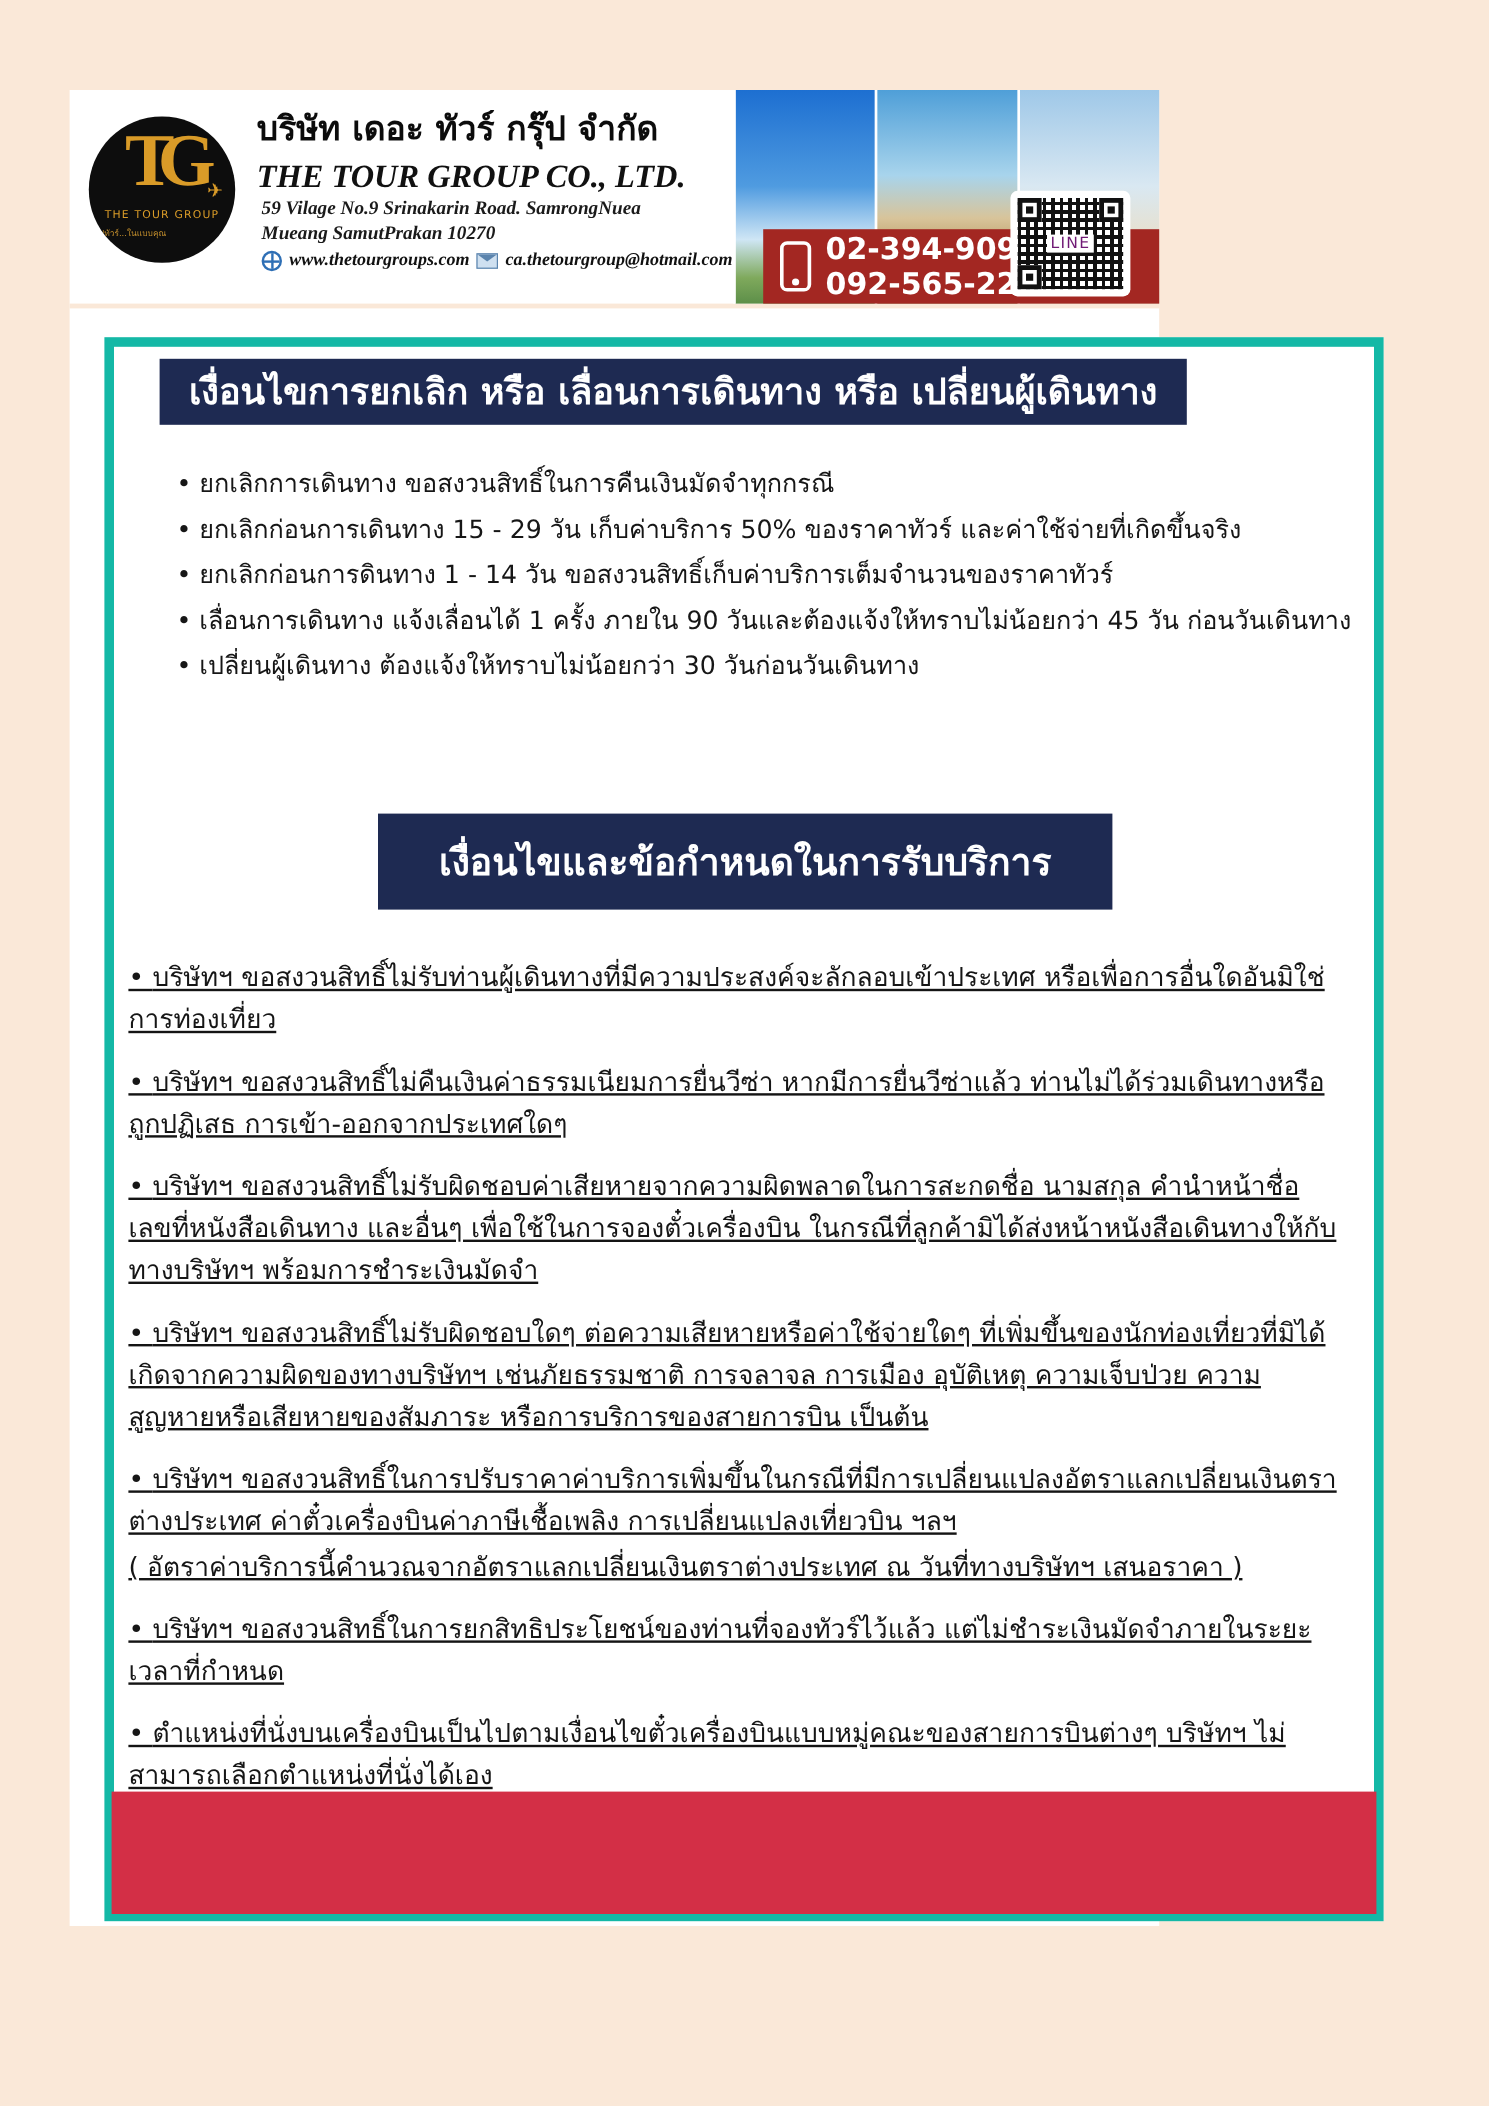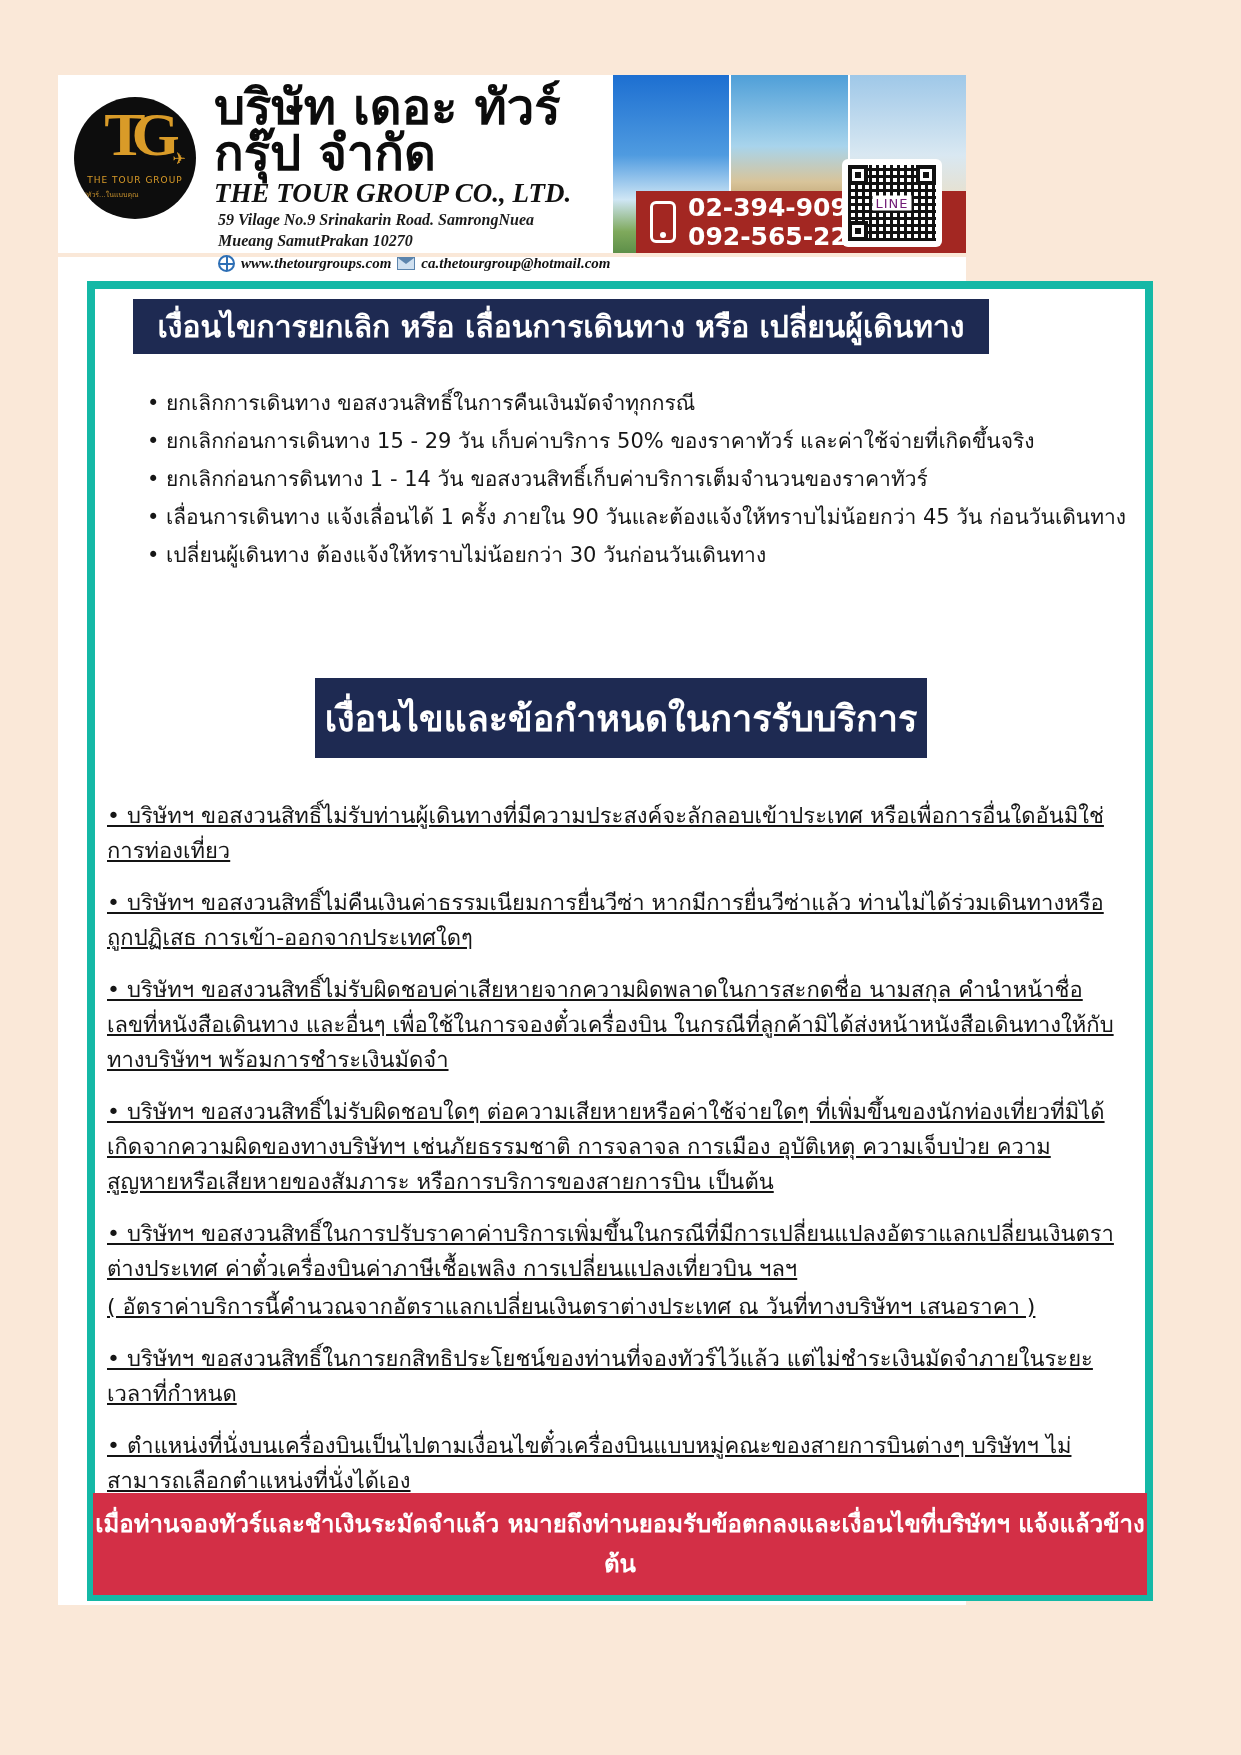--- a/index.html
+++ b/index.html
@@ -30,21 +30,21 @@
   .logo .plane { position:absolute; right:10px; top:52px; color:#d99b28; font-size:16px; }
   .logo .logo-label {
     position:absolute; top:78px; width:100%; text-align:center;
     color:#d99b28; font-size:9px; letter-spacing:1px;
   }
   .logo .logo-tagline {
     position:absolute; top:92px; width:100%; 
     color:#c8922d; font-size:7px;
   }
   .header-text { padding:2px 0 0 18px; }
-  .company-thai { font-size:49px; font-weight:bold; color:#0c0c0c; line-height:46px; }
+  .company-thai { font-size:28px; font-weight:bold; color:#0c0c0c; line-height:46px; }
   .company-eng {
     font-family:"Liberation Serif",serif; font-style:italic; font-weight:bold;
     font-size:27px; color:#111; line-height:32px;
   }
   .addr {
     font-family:"Liberation Serif",serif; font-style:italic; font-weight:bold;
     font-size:16px; color:#1a1a1a; line-height:21px; padding-left:4px;
   }
   .weblineRow { display:flex; align-items:center; gap:6px; margin-top:4px; padding-left:4px; }
   .globe {
@@ -107,21 +107,21 @@
   .bar1 {
     margin:10px auto 0 38px; width:856px; height:55px; background:#1e2a52;
     color:#fff; font-size:30px; font-weight:bold;
     display:flex; align-items:center; justify-content:center;
   }
   .s1-list { list-style:none; margin:30px 0 0 52px; }
   .s1-list li { font-size:21px; line-height:38px; color:#161616; }
   .s1-list li:before { content:"•  "; font-size:21px; }
   .bar2 {
     margin:104px 0 0 220px; width:612px; height:80px; background:#1e2a52;
-    color:#fff; font-size:36px; font-weight:bold;
+    color:#fff; font-size:31px; font-weight:bold;
     display:flex; align-items:center; justify-content:center;
   }
   .s2 { margin:40px 24px 0 12px;text-decoration:underline; }
   .s2 p { font-size:22px; line-height:35px; color:#161616; margin-bottom:17px; }
   .s2 p.bullet:before { content:"• "; }
   .s2 p.note { margin-top:-14px; }
   .footer-banner {
     position:absolute; left:-2px; right:-2px; bottom:-2px; height:102px;
     background:#d32f46; color:#fff; text-align:center;
     display:flex; flex-direction:column; justify-content:center;
@@ -198,17 +198,16 @@
       <p class="bullet">บริษัทฯ ขอสงวนสิทธิ์ไม่รับผิดชอบค่าเสียหายจากความผิดพลาดในการสะกดชื่อ นามสกุล คำนำหน้าชื่อ เลขที่หนังสือเดินทาง และอื่นๆ เพื่อใช้ในการจองตั๋วเครื่องบิน ในกรณีที่ลูกค้ามิได้ส่งหน้าหนังสือเดินทางให้กับทางบริษัทฯ พร้อมการชำระเงินมัดจำ</p>
       <p class="bullet">บริษัทฯ ขอสงวนสิทธิ์ไม่รับผิดชอบใดๆ  ต่อความเสียหายหรือค่าใช้จ่ายใดๆ ที่เพิ่มขึ้นของนักท่องเที่ยวที่มิได้เกิดจากความผิดของทางบริษัทฯ เช่นภัยธรรมชาติ การจลาจล การเมือง อุบัติเหตุ ความเจ็บป่วย ความสูญหายหรือเสียหายของสัมภาระ หรือการบริการของสายการบิน เป็นต้น</p>
       <p class="bullet">บริษัทฯ ขอสงวนสิทธิ์ในการปรับราคาค่าบริการเพิ่มขึ้นในกรณีที่มีการเปลี่ยนแปลงอัตราแลกเปลี่ยนเงินตราต่างประเทศ ค่าตั๋วเครื่องบินค่าภาษีเชื้อเพลิง การเปลี่ยนแปลงเที่ยวบิน ฯลฯ</p>
       <p class="note">( อัตราค่าบริการนี้คำนวณจากอัตราแลกเปลี่ยนเงินตราต่างประเทศ ณ วันที่ทางบริษัทฯ เสนอราคา )</p>
       <p class="bullet">บริษัทฯ ขอสงวนสิทธิ์ในการยกสิทธิประโยชน์ของท่านที่จองทัวร์ไว้แล้ว แต่ไม่ชำระเงินมัดจำภายในระยะเวลาที่กำหนด</p>
       <p class="bullet">ตำแหน่งที่นั่งบนเครื่องบินเป็นไปตามเงื่อนไขตั๋วเครื่องบินแบบหมู่คณะของสายการบินต่างๆ บริษัทฯ ไม่สามารถเลือกตำแหน่งที่นั่งได้เอง</p>
       <p class="bullet">มัคคุเทศก์ หรือพนักงานตัวแทนของทางบริษัทฯ ไม่มีอำนาจในการให้คำสัญญาใดๆแทนบริษัทฯ และไม่รับฝากสิ่งของใดๆ ทั้งสิ้น</p>
     </div>
 
     <div class="footer-banner">
-      <div>เมื่อท่านจองทัวร์และชำเงินระมัดจำแล้ว หมายถึงท่านยอมรับข้อตกลงและเงื่อนไขที่บริษัทฯ แจ้งแล้วข้างต้น</div>
     </div>
 
   </div>
 </div>
 
 </body></html>

